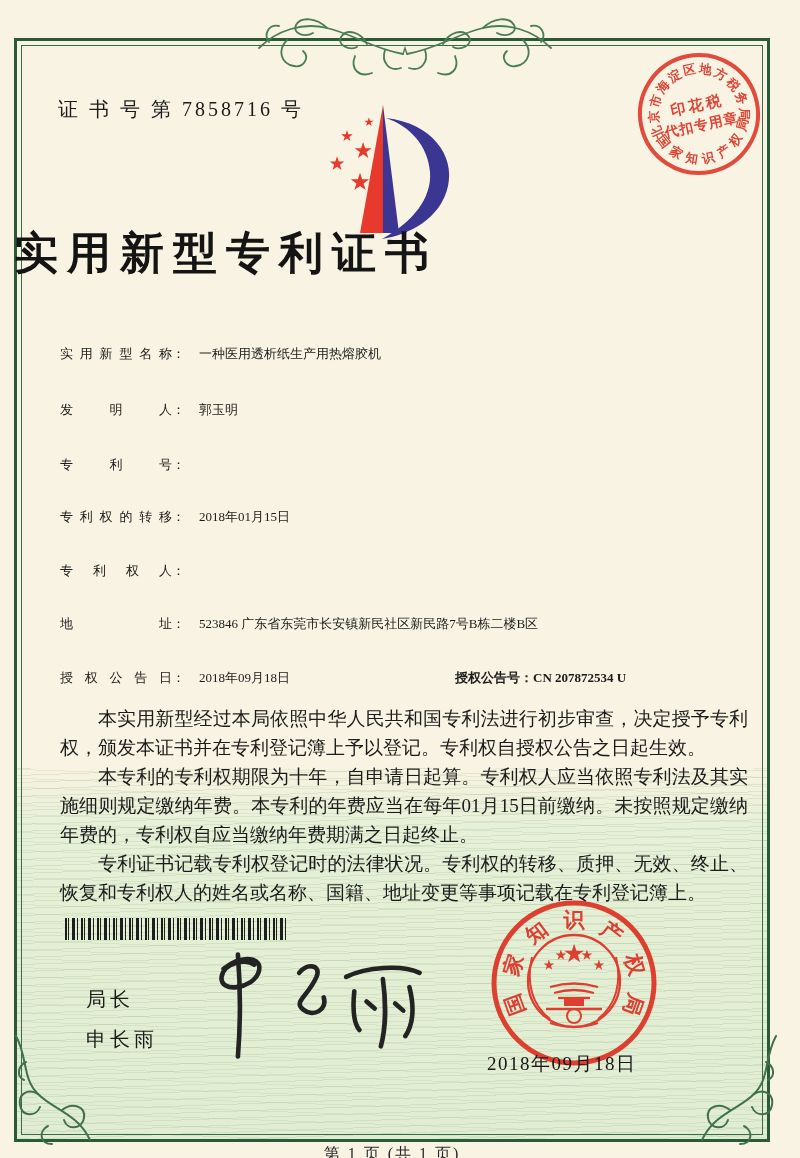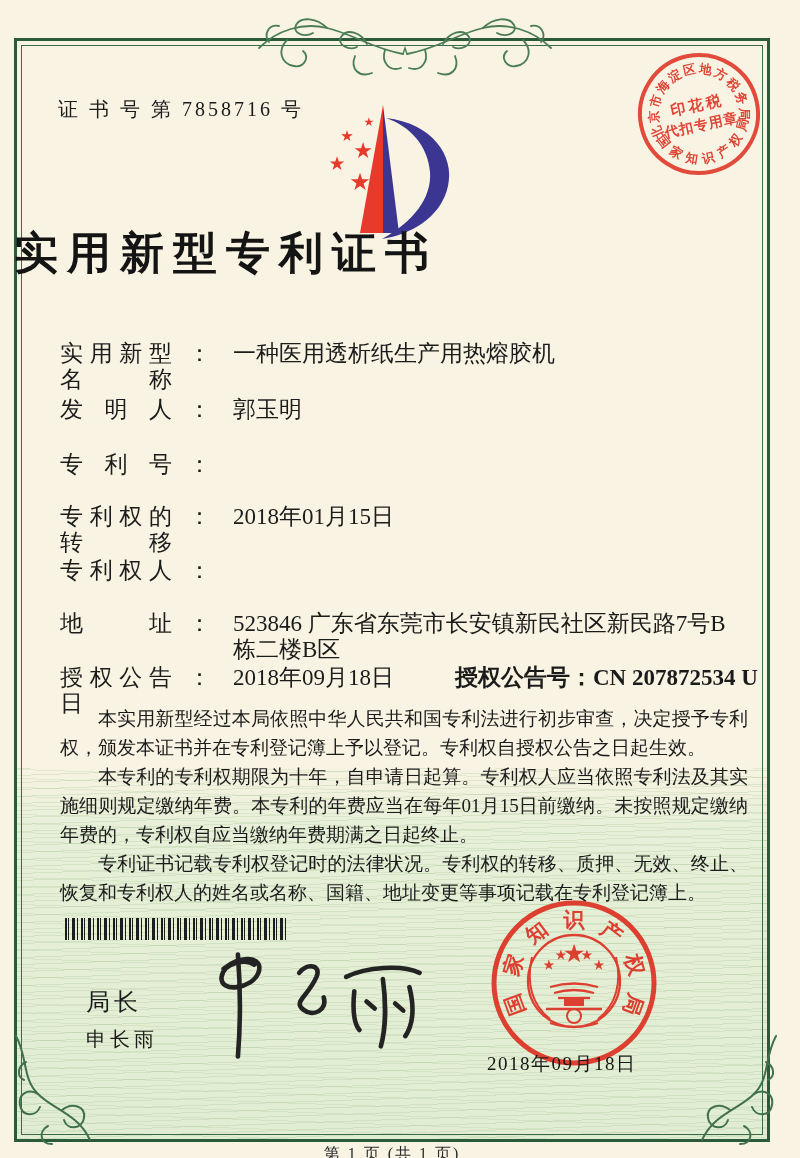--- a/index.html
+++ b/index.html
@@ -13,31 +13,31 @@
       linear-gradient(180deg, rgba(228,239,214,0) 0%, rgba(228,239,214,.85) 16%, #e4efd6 40%, #e1edd3 100%);}
   
   .frame{position:absolute;left:14px;top:38px;right:30px;bottom:16px;border:3px solid #2b5a3a;}
   .frame-inner{position:absolute;left:21px;top:45px;right:37px;bottom:23px;border:1px solid #3b6a49;}
   .ornament{position:absolute;pointer-events:none;}
   .cert-no{position:absolute;left:58px;top:96px;font-size:20px;letter-spacing:3px;}
   .logo{position:absolute;left:296px;top:100px;}
   .title{position:absolute;left:14px;right:30px;top:224px;
          font-size:44px;font-weight:bold;letter-spacing:9px;color:#141414;}
   .row{position:absolute;left:60px;right:52px;display:flex;align-items:flex-start;
-       font-size:23px;line-height:26px;gap:16px;}
+       font-size:13px;line-height:26px;}
   .lbl{display:inline-block;width:112px;text-align:justify;text-align-last:justify;flex:0 0 112px;}
   .colon{flex:0 0 auto;}
-  .val{margin-left:6px;max-width:548px;}
+  .val{margin-left:14px;max-width:548px;}
   .grant-no{position:absolute;left:395px;top:0;white-space:nowrap;font-weight:bold;}
   .paras{position:absolute;left:60px;right:52px;top:704px;font-size:19px;line-height:29px;text-align:justify;}
   .paras p{margin:0;text-indent:2em;}
   .barcode{position:absolute;left:65px;top:918px;width:222px;height:22px;
     background:repeating-linear-gradient(90deg,#1d1d1d 0 2px,transparent 2px 3px,#1d1d1d 3px 4px,
       transparent 4px 7px,#1d1d1d 7px 10px,transparent 10px 12px,#1d1d1d 12px 13px,transparent 13px 16px);}
-  .signer-title{position:absolute;left:86px;top:986px;font-size:24px;letter-spacing:4px;}
+  .signer-title{position:absolute;left:86px;top:986px;font-size:20px;letter-spacing:4px;}
   .signer-name{position:absolute;left:86px;top:1026px;font-size:20px;letter-spacing:4px;}
   .signature{position:absolute;left:193px;top:946px;}
   .seal{position:absolute;}
   .seal text{fill:#dd3224;font-weight:bold;font-family:"Liberation Serif","DejaVu Serif",serif;}
   .seal-main{left:486px;top:895px;opacity:.93;}
   .seal-tax{left:631px;top:46px;transform:rotate(-12deg);opacity:.9;}
   .seal-date{position:absolute;left:487px;top:1051px;font-size:19px;letter-spacing:1.5px;color:#161616;}
   .footer{position:absolute;left:14px;right:30px;top:1113px;text-align:center;font-size:16px;letter-spacing:2px;color:#2a2a2a;margin-top:31px;}
 </style>
 </head>

